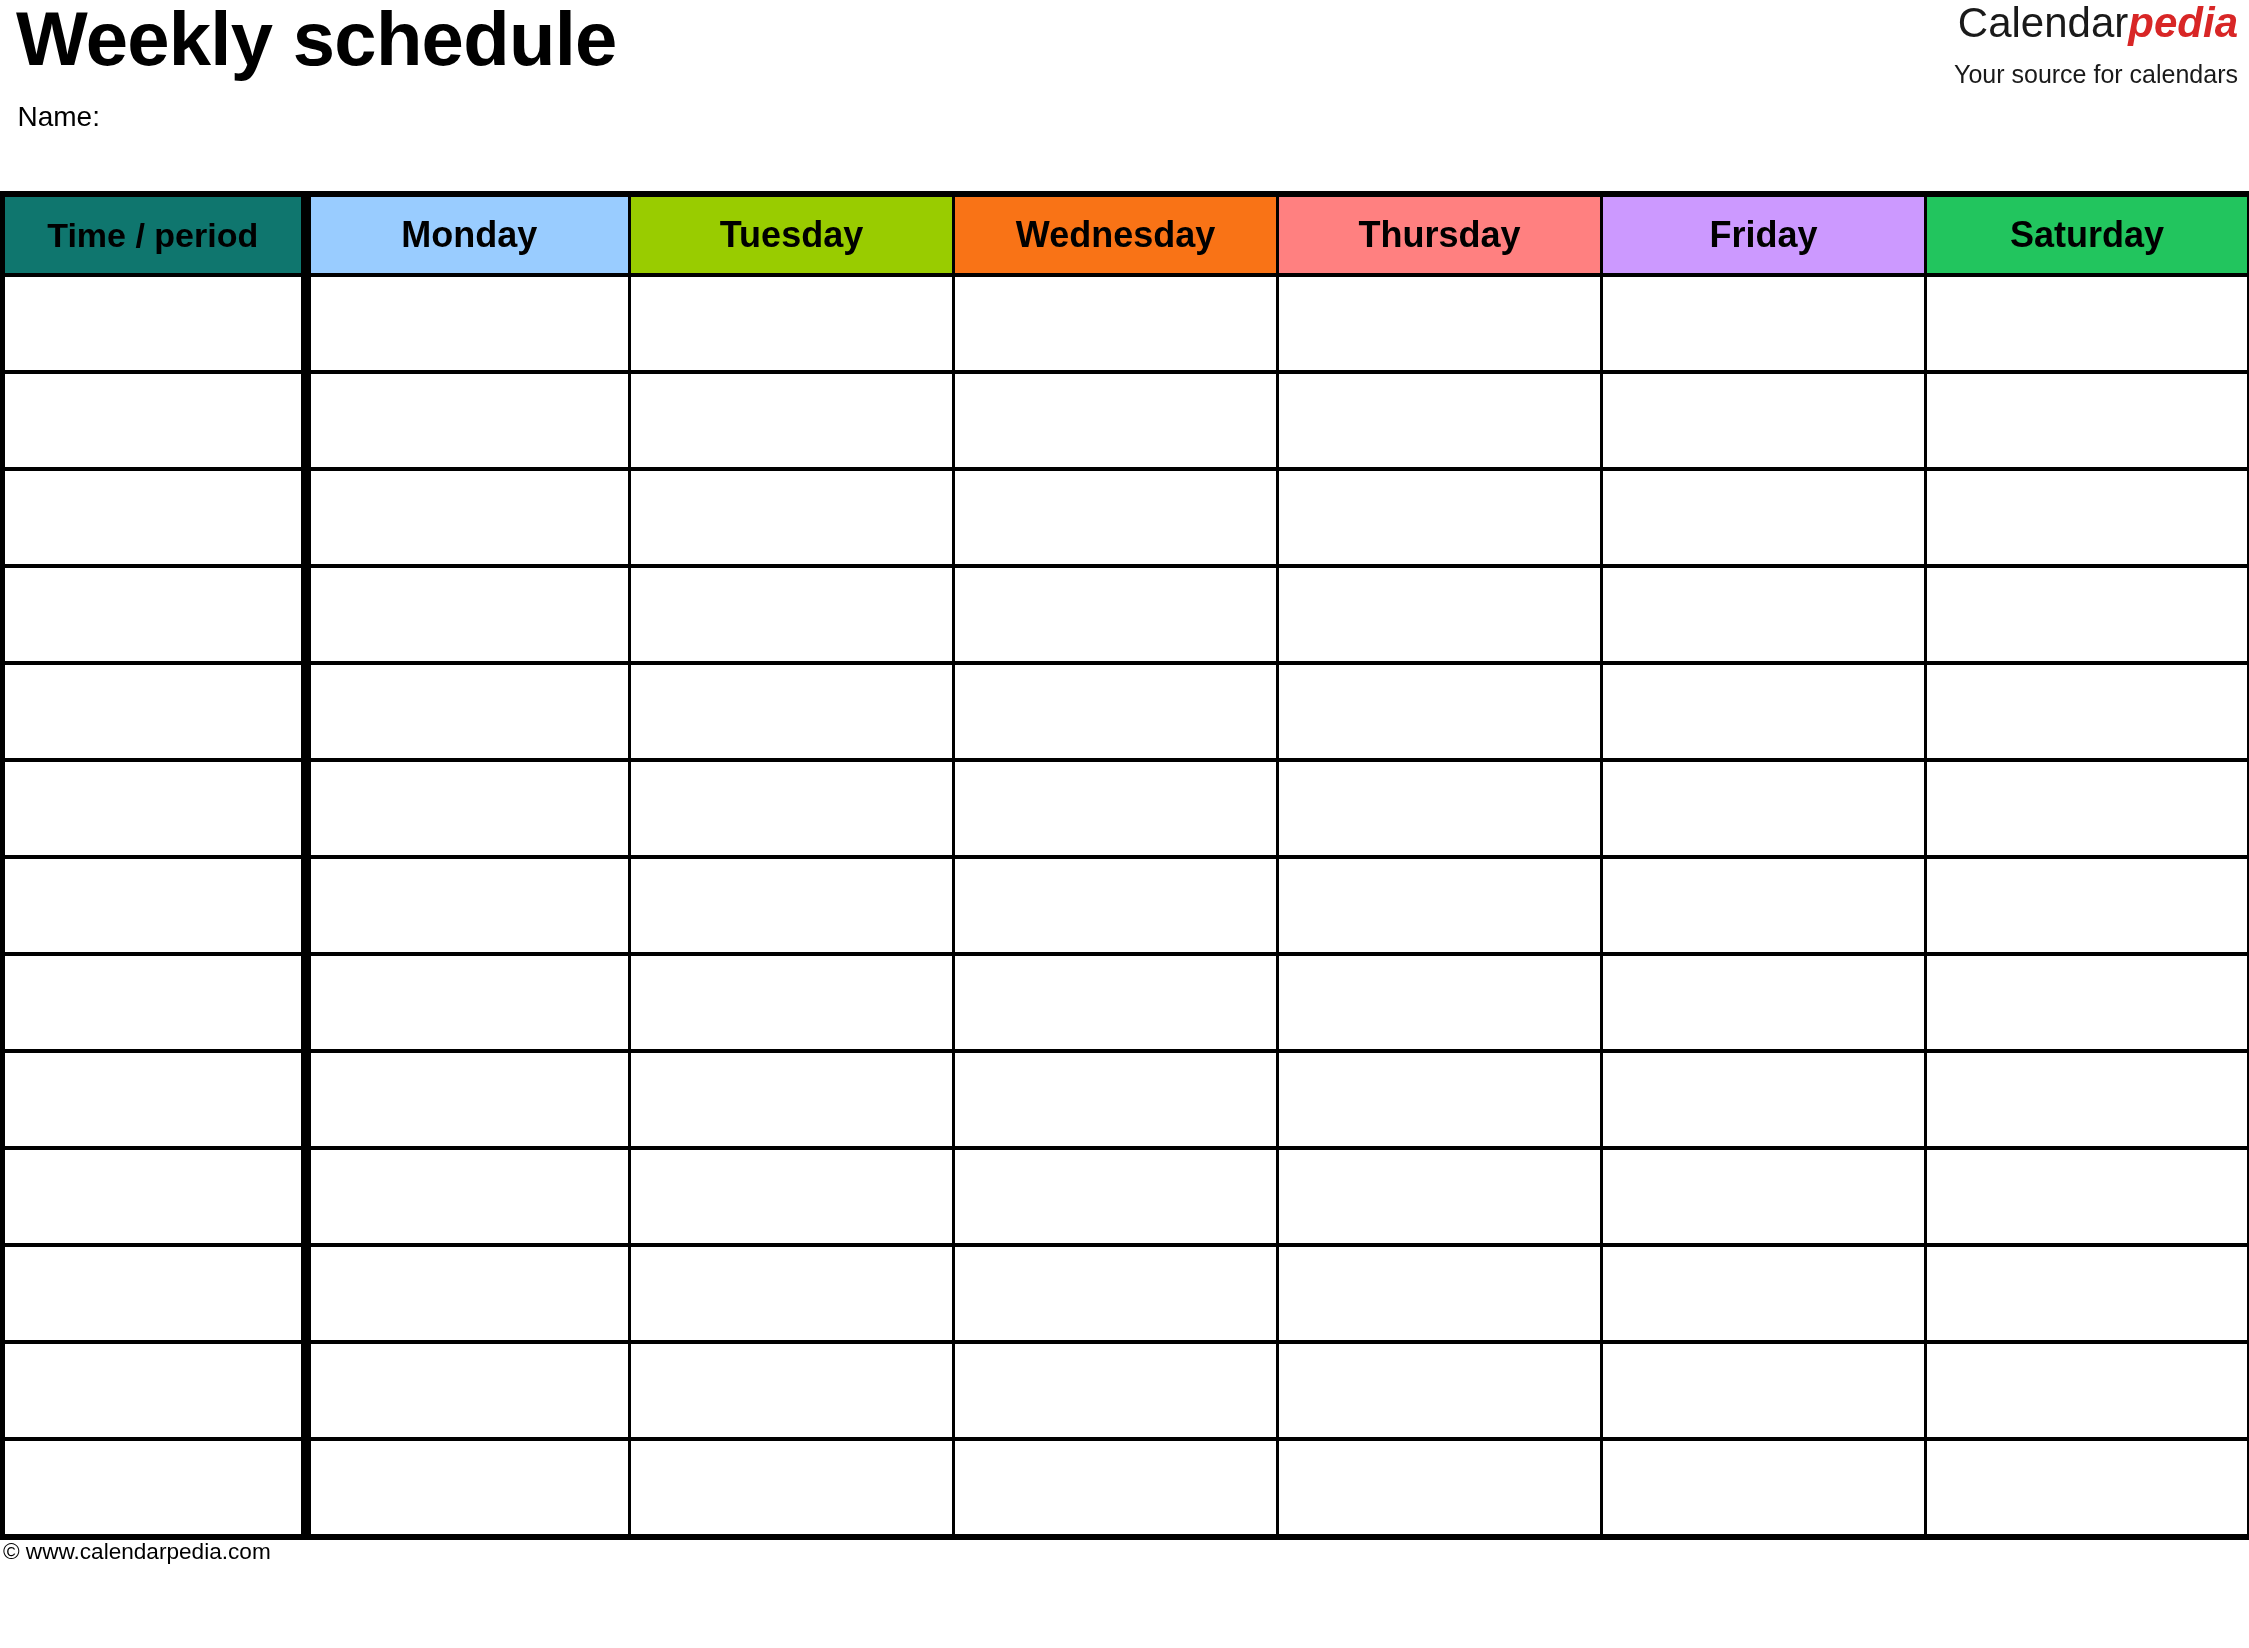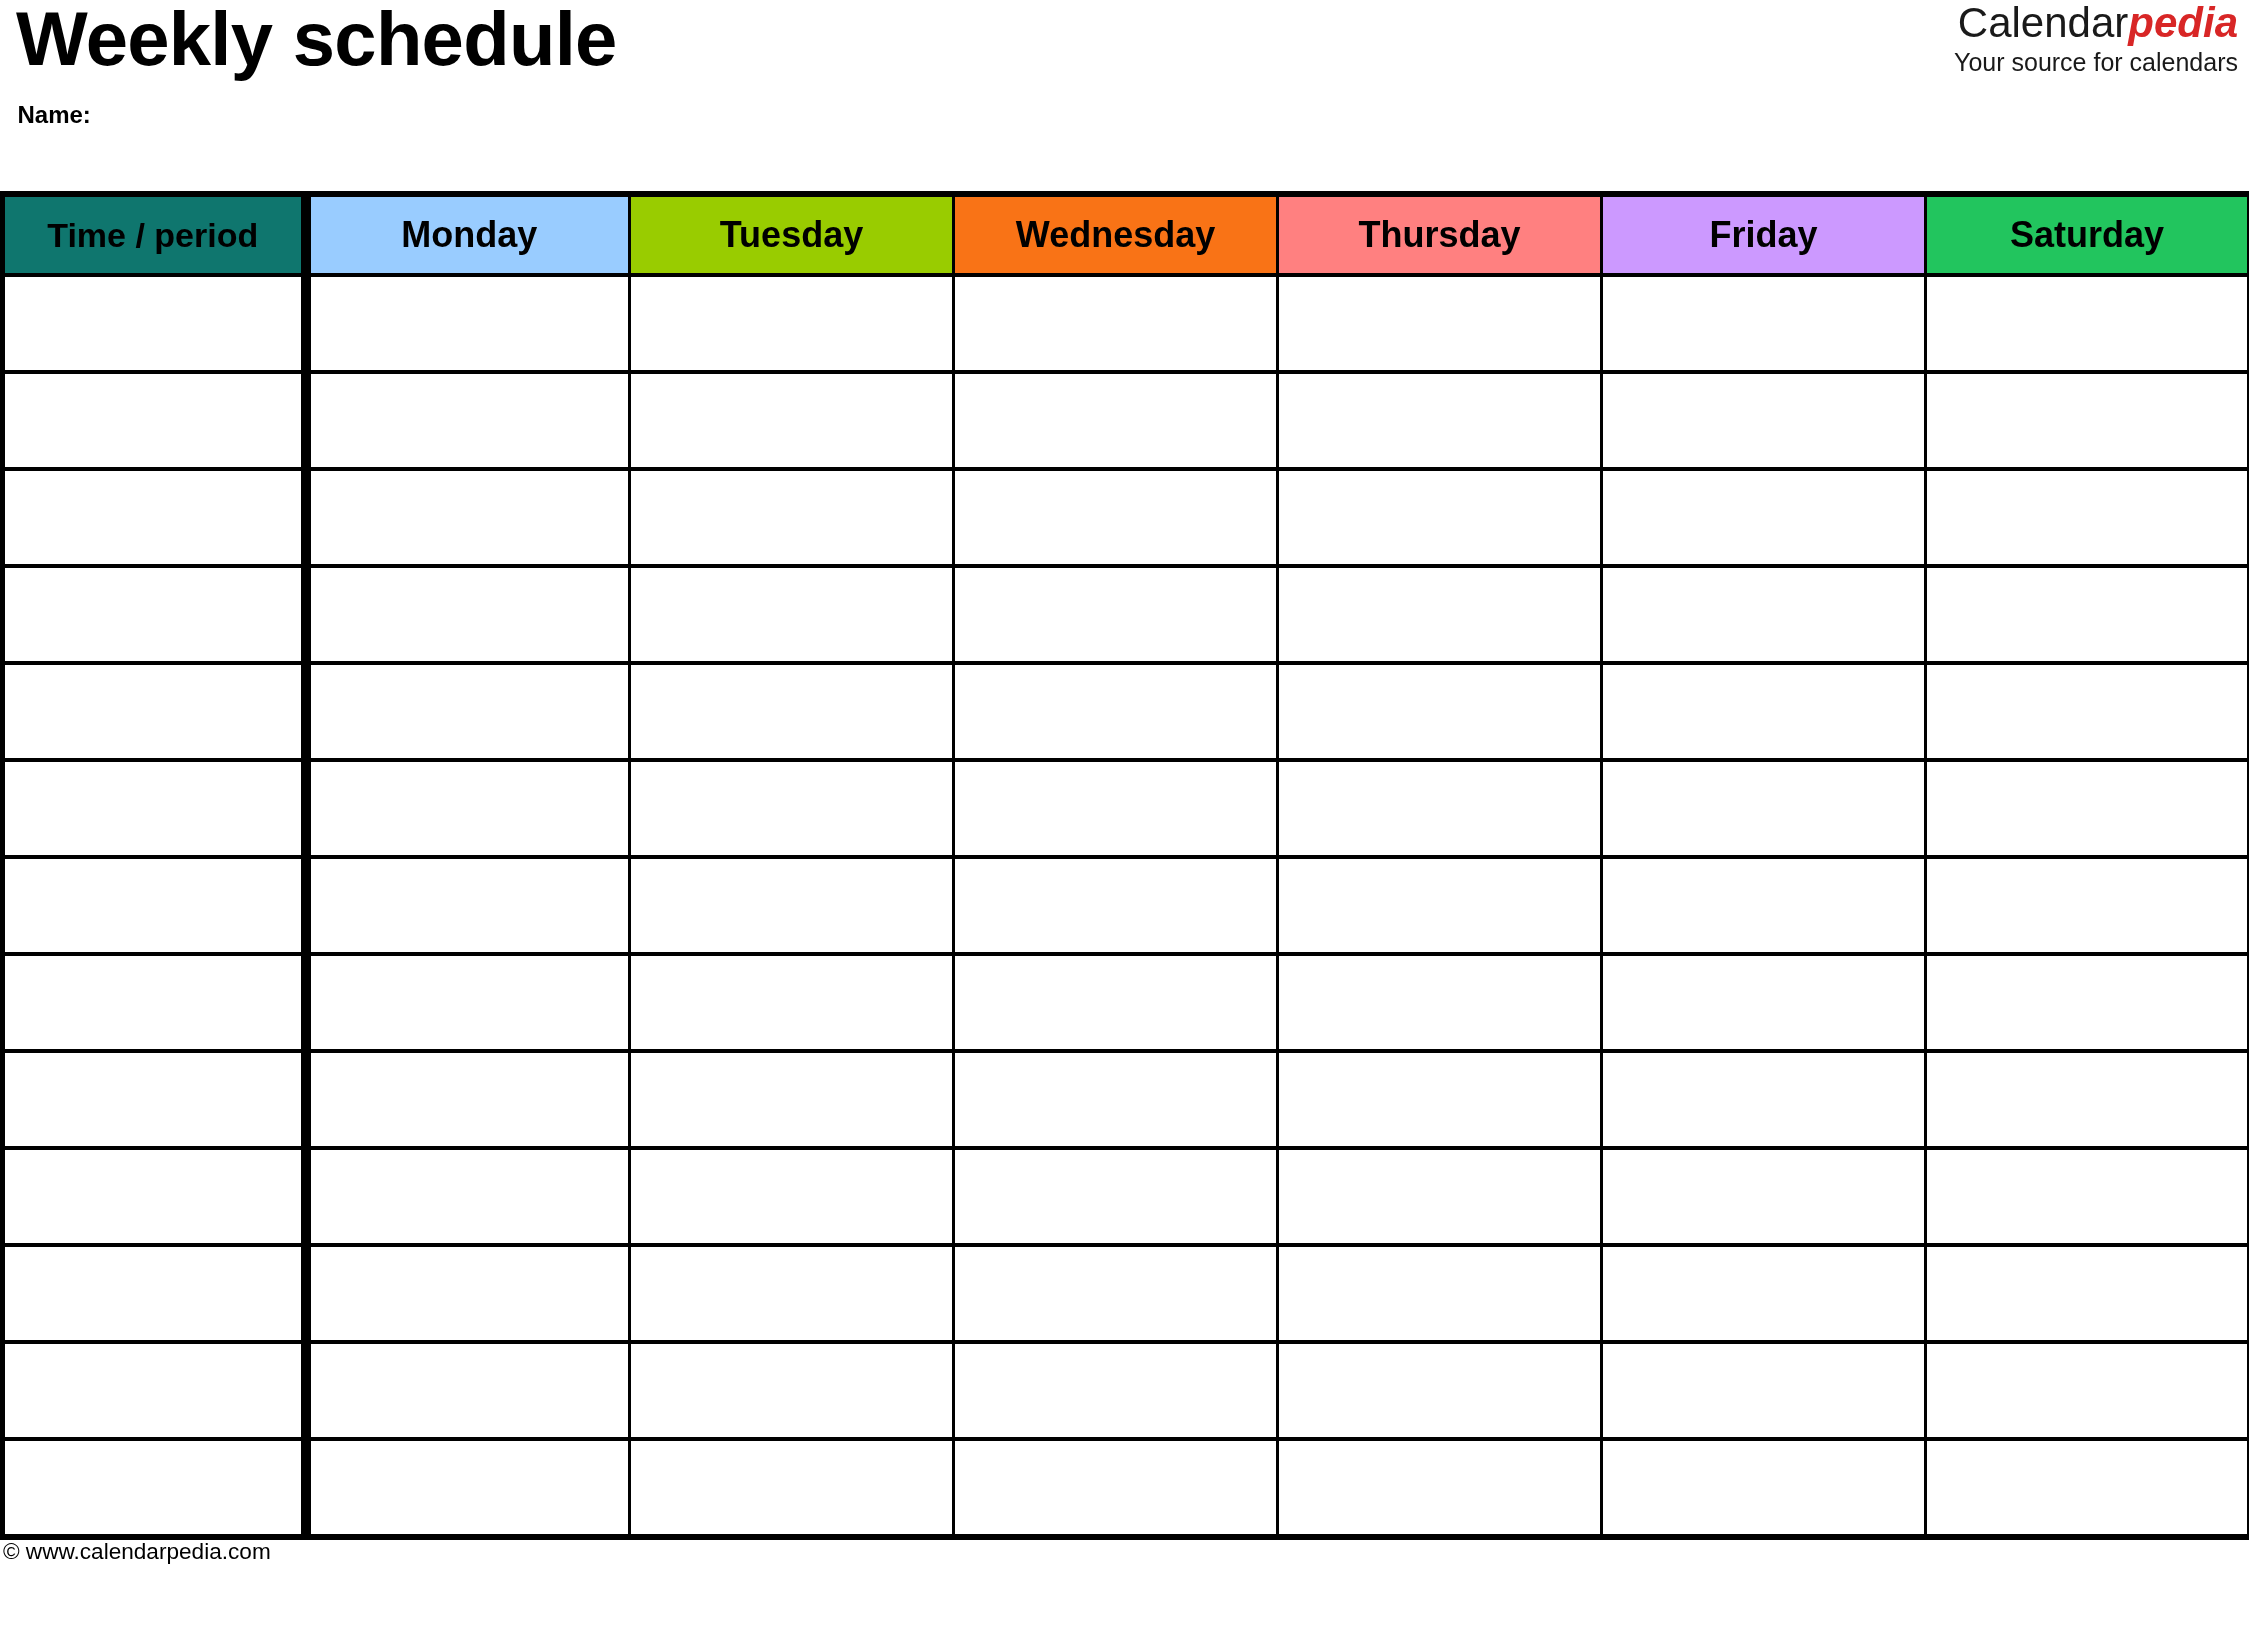--- a/index.html
+++ b/index.html
@@ -42,22 +42,22 @@
     font-weight: bold;
     letter-spacing: -0.7px;
     line-height: 1.25;
     white-space: nowrap;
   }
 
   .name-label {
     position: absolute;
     left: 17.5px;
     top: 102px;
-    font-size: 24px;
-    font-weight: bold;
+    font-size: 28px;
+    font-weight: normal;
     line-height: 1.1;
     white-space: nowrap;
   }
 
   
   .brand {
     position: absolute;
     right: 12px;
     top: 0px;
     text-align: right;
@@ -74,21 +74,21 @@
   }
   .brand-name .brand-part-2 {
     color: #d82626;
     font-style: italic;
     font-weight: bold;
   }
   .brand-tagline {
     font-size: 25px;
     color: #1a1a1a;
     line-height: 1.15;
-    margin-top: 3px;
+    margin-top: 15px;
     white-space: nowrap;
   }
 
   
   .schedule-wrap {
     position: absolute;
     left: 0;
     top: 191px;
     width: 2246px;
   }

